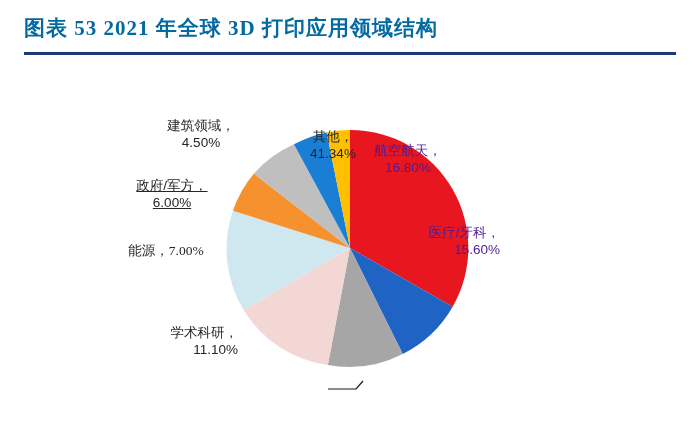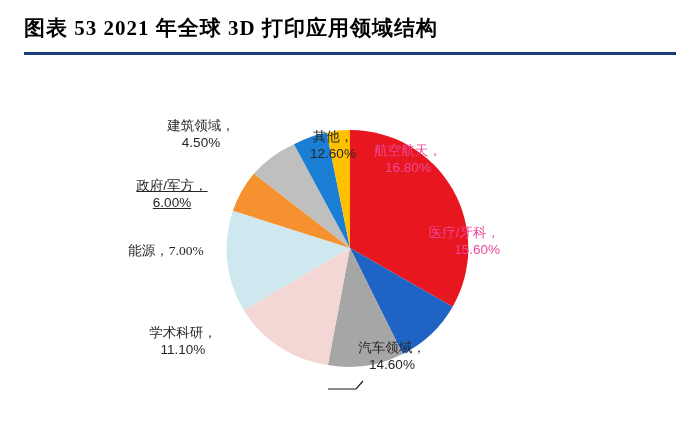--- a/index.html
+++ b/index.html
@@ -23,21 +23,21 @@
     position: absolute;
     left: 24px;
     top: 10px;
     width: 652px;
     height: 44px;
   }
   .header-text {
     font-family: "Liberation Serif", serif;
     font-weight: bold;
     font-size: 21px;
-    color: #000000;
+    color: #0369a1;
     letter-spacing: 1px;
     white-space: nowrap;
     position: absolute;
     left: 0;
     top: 4px;
   }
   .header-rule {
     position: absolute;
     left: 0;
     top: 42px;
@@ -60,21 +60,21 @@
   .lbl {
     position: absolute;
     font-family: "Liberation Sans", sans-serif;
     font-size: 13.5px;
     line-height: 17px;
     color: #1a1a1a;
     text-align: center;
     white-space: pre-line;
   }
   .lbl.inner {
-    color: #ec4899;
+    color: #4c1d95;
     font-weight: normal;
   }
   .lbl.dark {
     color: #262626;
   }
 </style>
 </head>
 <body>
 
 <div id="figure">
@@ -112,28 +112,26 @@
         <polyline points="328,333 356,333 363,325" fill="none" stroke="#1a1a1a" stroke-width="1.2"></polyline>
       </g>
     </svg>
 
     <div class="lbl inner" style="left:352px; top:86px; width:112px;">航空航天，
 16.80%</div>
 
     <div class="lbl inner" style="left:390px; top:168px; width:110px;text-align:right;">医疗/牙科，
 15.60%</div>
 
-    <div class="lbl dark" style="left:336px; top:283px; width:112px;">汽车领域，
-14.60%</div>
 
     <div class="lbl dark" style="left:290px; top:72px; width:86px;">其他，
-12.60%</div>
+41.34%</div>
 
 
-    <div class="lbl dark" style="left:128px; top:268px; width:110px;">学术科研，
+    <div class="lbl dark" style="left:128px; top:268px; width:110px;text-align:right;">学术科研，
 11.10%</div>
 
     <div class="lbl dark" style="left:106px; top:186px; width:120px;font-family:Liberation Serif, serif;">能源，7.00%</div>
 
     <div class="lbl dark" style="left:118px; top:121px; width:108px;text-decoration:underline;">政府/军方，
 6.00%</div>
 
     <div class="lbl dark" style="left:148px; top:61px; width:106px;">建筑领域，
 4.50%</div>
 

